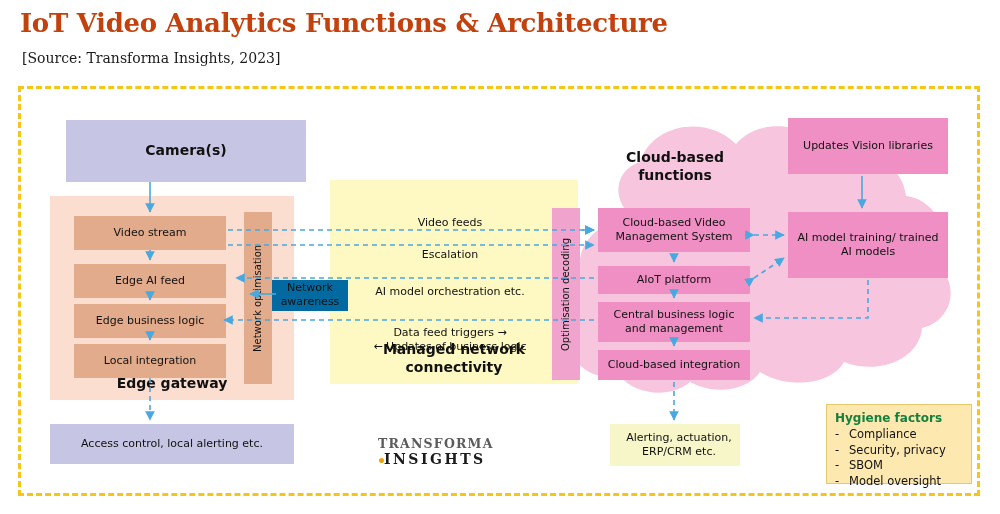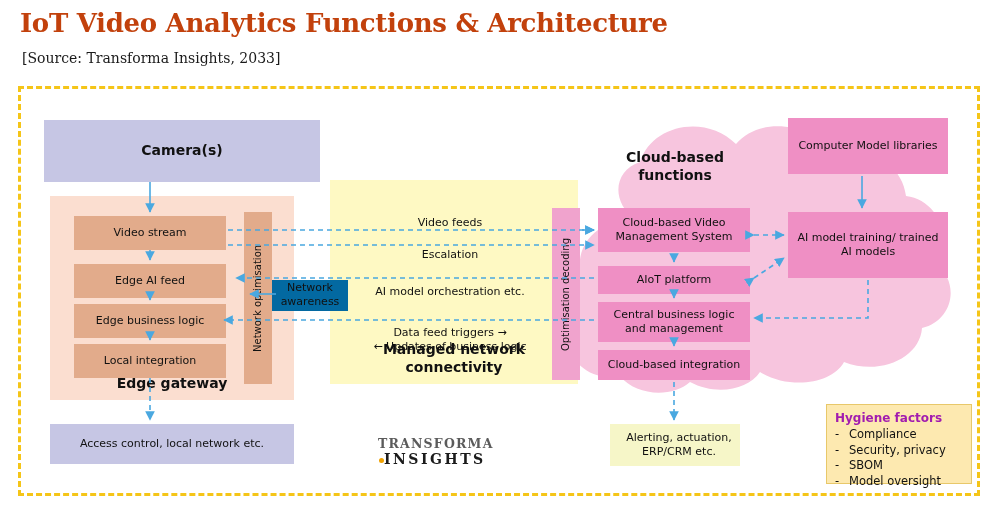--- a/index.html
+++ b/index.html
@@ -55,21 +55,21 @@
   }
   .label-only {
     position: absolute;
     font-size: 11px;
     color: #111111;
     text-align: center;
     line-height: 1.3;
   }
   
   #camera-box {
-    left: 44px; top: 120px; width: 276px; height: 62px;
+    left: 66px; top: 120px; width: 240px; height: 62px;
     background: #c6c6e4;
     font-size: 14px; font-weight: bold;
   }
   #edge-gateway-box {
     left: 50px; top: 196px; width: 244px; height: 204px;
     background: #fbded0;
     align-items: flex-end; justify-content: center;
     font-size: 14px; font-weight: bold;
     padding-bottom: 8px;
   }
@@ -119,21 +119,21 @@
   #alerting-box { left: 610px; top: 424px; width: 130px; height: 42px; background: #f6f6c8; padding-left: 12px; }
   
   #hygiene-box {
     position: absolute;
     left: 826px; top: 404px; width: 146px; height: 80px;
     background: #fde9b0;
     border: 1px solid #e8c86a;
     box-sizing: border-box;
     padding: 6px 8px;
   }
-  #hygiene-title { font-size: 12px; font-weight: bold; color: #a21caf; margin-bottom: 2px; }
+  #hygiene-title { font-size: 12px; font-weight: bold; color: #15803d; margin-bottom: 2px; }
   .hygiene-item { font-size: 11.5px; color: #111; display: flex; gap: 8px; line-height: 1.35; }
   .hygiene-dash { width: 6px; }
   
   #lbl-video-feeds { left: 380px; top: 216px; width: 140px; }
   #lbl-escalation { left: 380px; top: 248px; width: 140px; }
   #lbl-ai-orch { left: 352px; top: 285px; width: 196px; }
   #lbl-network-awareness { left: 272px; top: 280px; width: 72px; background: #0369a1; padding: 1px 2px; }
   #lbl-data-feed { left: 350px; top: 326px; width: 200px; }
   
   #logo {
@@ -155,21 +155,21 @@
   
   #arrows {
     position: absolute; left: 0; top: 0; width: 1000px; height: 514px;
     pointer-events: none;
   }
 </style>
 </head>
 <body>
 
 <div id="page-title">IoT Video Analytics Functions &amp; Architecture</div>
-<div id="page-source">[Source: Transforma Insights, 2033]</div>
+<div id="page-source">[Source: Transforma Insights, 2023]</div>
 
 <div id="diagram-frame"></div>
 
 <div id="cloud">
   <svg width="418" height="296" viewBox="0 0 418 296" xmlns="http://www.w3.org/2000/svg">
     <path d="M96,120
              C60,118 36,142 40,172
              C14,180 8,214 30,232
              C24,258 48,282 80,276
              C96,296 132,298 150,282
@@ -181,31 +181,31 @@
              C362,62 324,42 292,56
              C272,22 220,16 196,44
              C166,14 112,24 100,62
              C74,70 70,102 96,120 Z" fill="#f7c5de"></path>
   </svg>
 </div>
 
 <div class="node" id="camera-box">Camera(s)</div>
 <div class="node" id="edge-gateway-box">Edge gateway</div>
 <div class="node" id="managed-network-box">Managed network connectivity</div>
-<div class="node" id="access-control-box">Access control, local network etc.</div>
+<div class="node" id="access-control-box">Access control, local alerting etc.</div>
 
 <div class="node" id="video-stream">Video stream</div>
 <div class="node" id="edge-ai-model">Edge AI feed</div>
 <div class="node" id="edge-business-logic">Edge business logic</div>
 <div class="node" id="local-integration">Local integration</div>
 <div class="node" id="network-optimisation">Network optimisation</div>
 
 <div class="node" id="optimisation-decoding">Optimisation decoding</div>
 <div class="label-only" id="cloud-title">Cloud-based functions</div>
-<div class="node" id="cv-libraries">Computer Model libraries</div>
+<div class="node" id="cv-libraries">Updates Vision libraries</div>
 <div class="node" id="ai-model-training">AI model training/ trained AI models</div>
 <div class="node" id="cloud-vms">Cloud-based Video Management System</div>
 <div class="node" id="aiot-platform">AIoT platform</div>
 <div class="node" id="central-business-logic">Central business logic and management</div>
 <div class="node" id="cloud-integration">Cloud-based integration</div>
 <div class="node" id="alerting-box">Alerting, actuation, ERP/CRM etc.</div>
 
 <div class="label-only" id="lbl-video-feeds">Video feeds</div>
 <div class="label-only" id="lbl-escalation">Escalation</div>
 <div class="label-only" id="lbl-ai-orch">AI model orchestration etc.</div>

